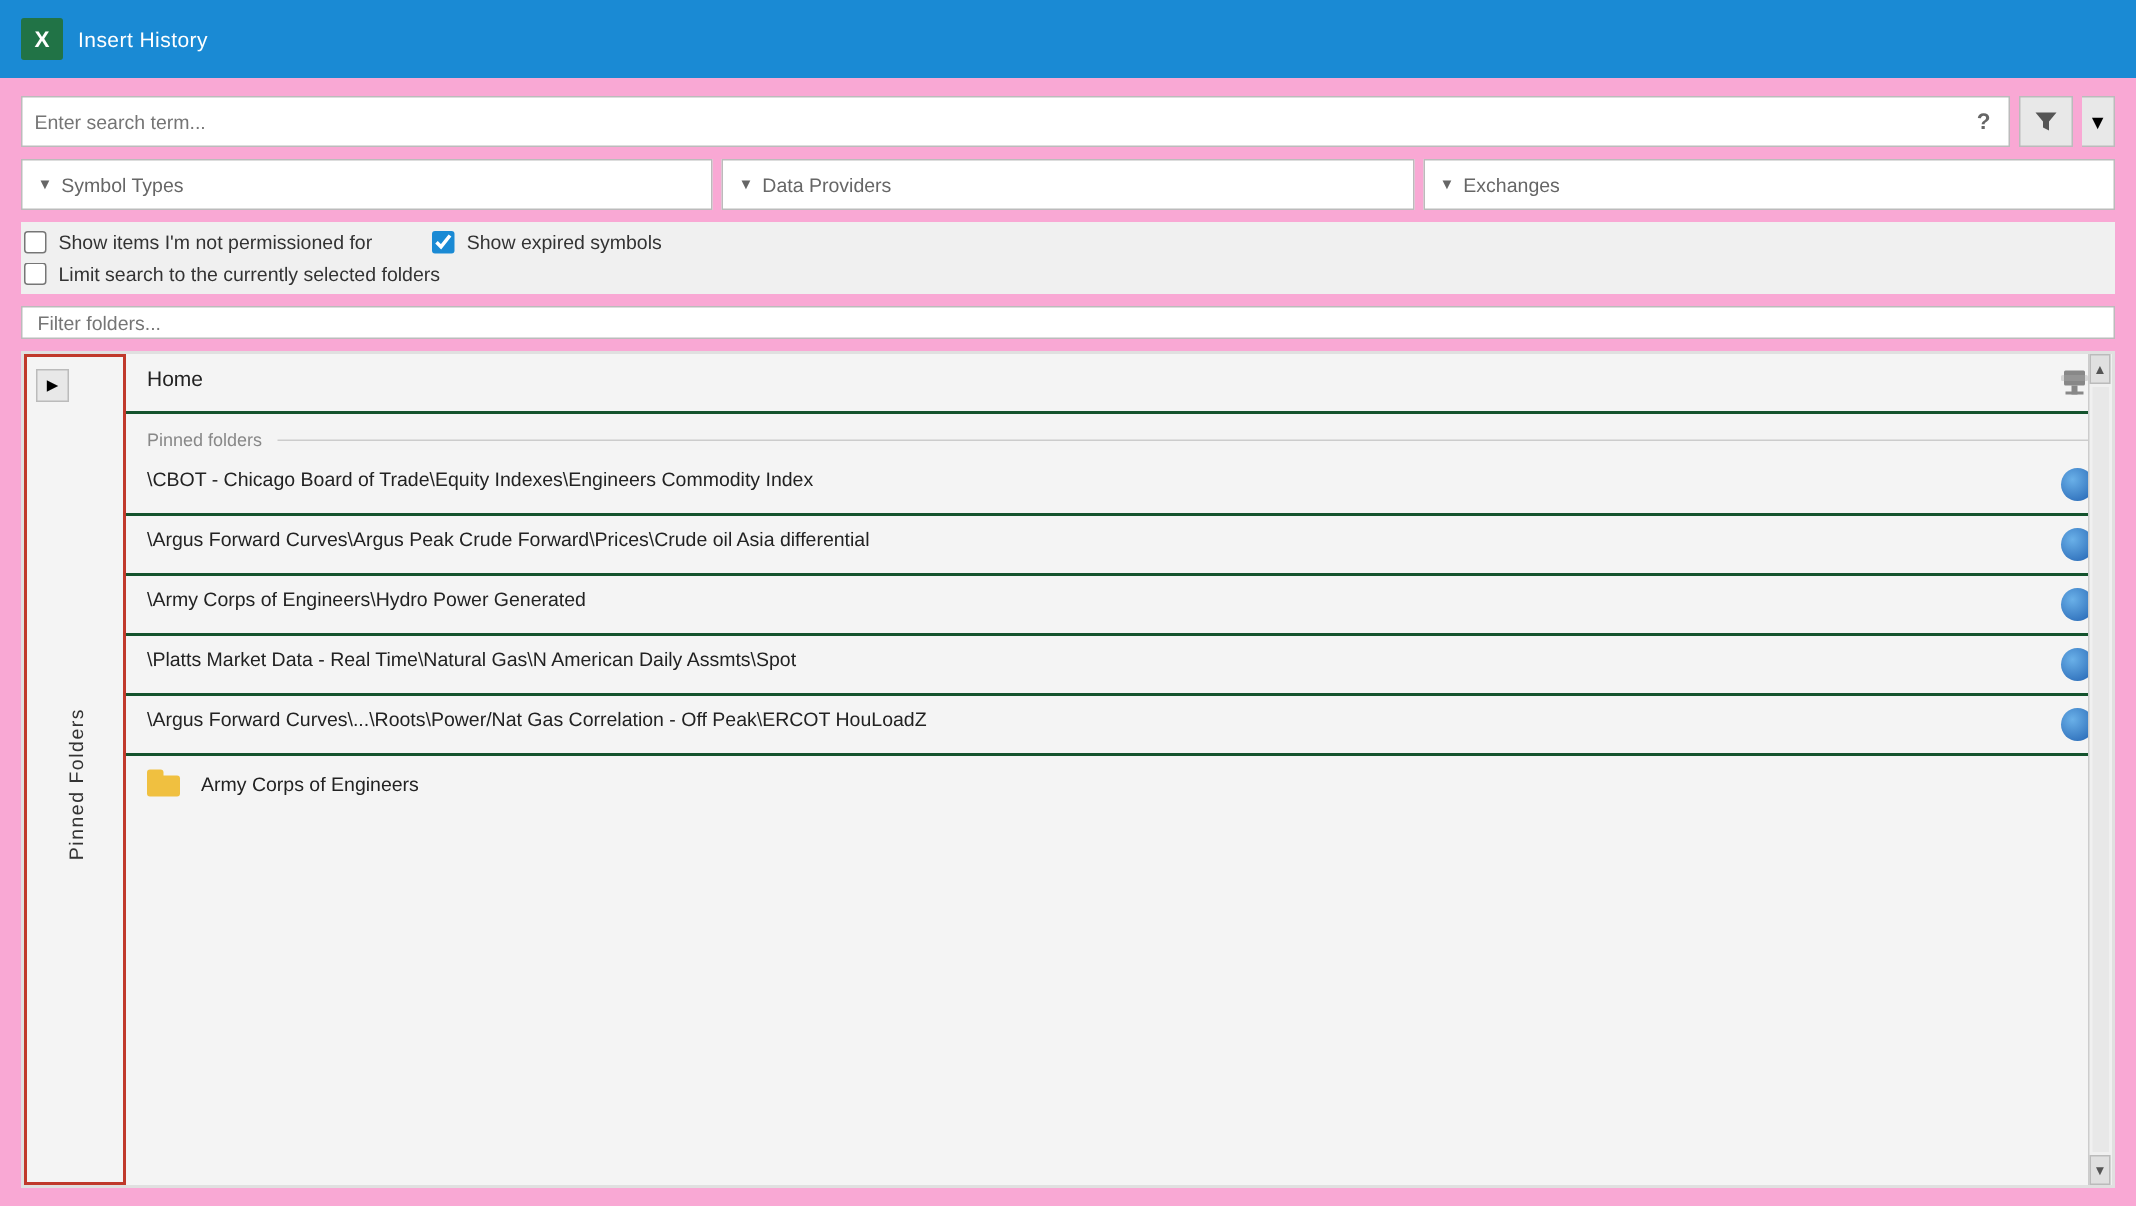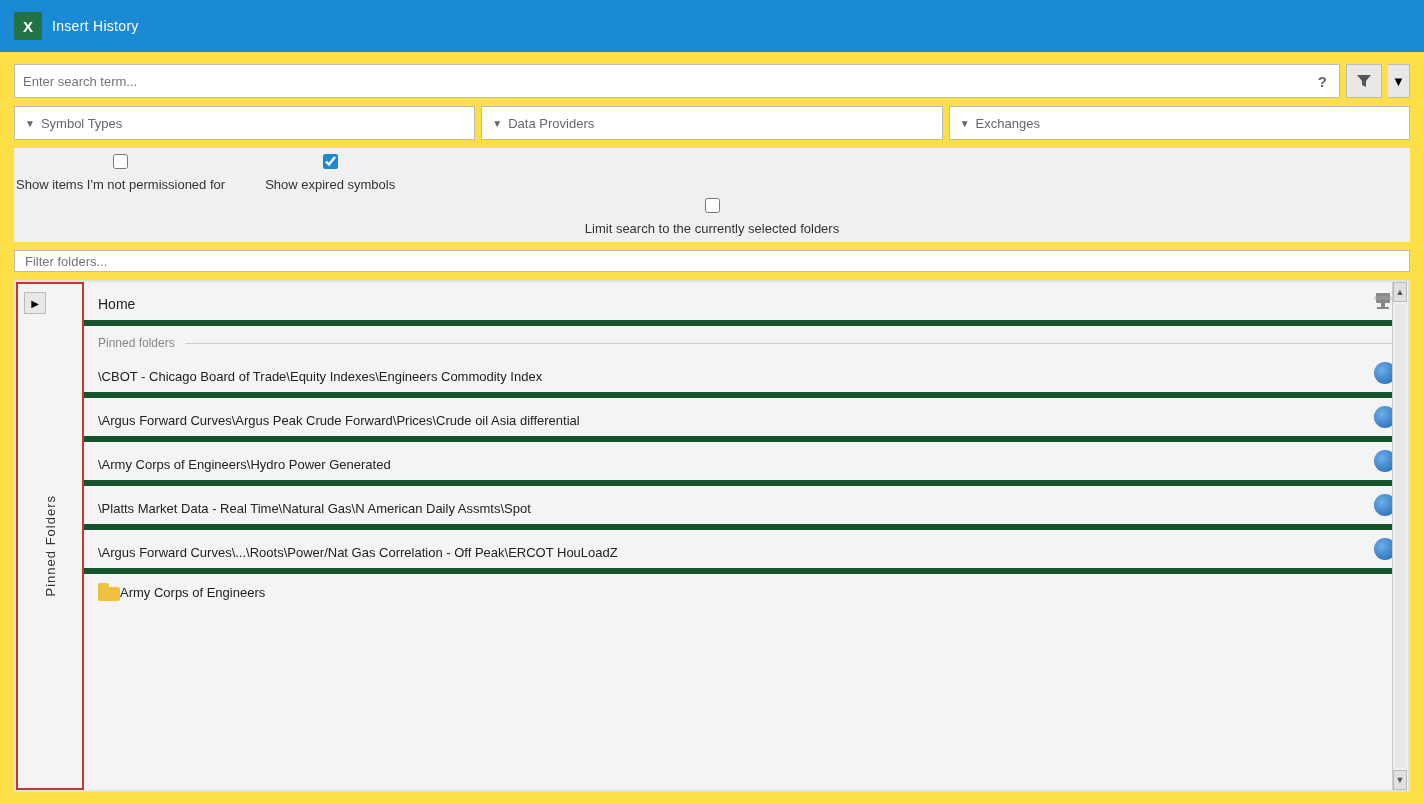--- a/index.html
+++ b/index.html
@@ -36,21 +36,21 @@
       flex-shrink: 0;
     }
     .title-bar-text {
       font-size: 14px;
       font-weight: 400;
       letter-spacing: 0.3px;
     }
 
     
     .main-content {
-      background: #fde047;
+      background: #f9a8d4;
       padding: 12px 14px;
       height: calc(804px - 52px);
       display: flex;
       flex-direction: column;
       gap: 8px;
     }
 
     
     .search-row {
       display: flex;
@@ -134,21 +134,20 @@
       flex-direction: column;
       gap: 6px;
       padding: 6px 2px;
     }
     .checkbox-item {
       display: flex;
       align-items: center;
       gap: 8px;
       font-size: 13px;
       color: #333;
-      flex-direction: column;
     }
     .checkbox-item input[type="checkbox"] {
       width: 15px;
       height: 15px;
       cursor: pointer;
       accent-color: #1a8ad4;
     }
 
     
     .filter-folders-wrap {
@@ -215,23 +214,23 @@
     
     .list-area {
       flex: 1;
       background: #f4f4f4;
       overflow-y: auto;
       overflow-x: hidden;
     }
 
     .list-item {
       display: flex;
-      align-items: flex-end;
+      align-items: flex-start;
       padding: 8px 12px 8px 14px;
-      border-bottom: 6px solid #14532d;
+      border-bottom: 2px solid #14532d;
       background: #f4f4f4;
       min-height: 36px;
       cursor: pointer;
       gap: 16px;
     }
     .list-item-text {
       flex: 1;
       font-size: 13px;
       color: #222;
     }
@@ -273,21 +272,21 @@
     }
 
     
     .folder-item {
       display: flex;
       align-items: center;
       padding: 8px 24px 8px 14px;
       background: #f4f4f4;
       min-height: 36px;
       cursor: pointer;
-      gap: 0;
+      gap: 14px;
     }
     .folder-icon {
       width: 22px;
       height: 18px;
       position: relative;
       flex-shrink: 0;
     }
     .folder-icon::before {
       content: '';
       position: absolute;

